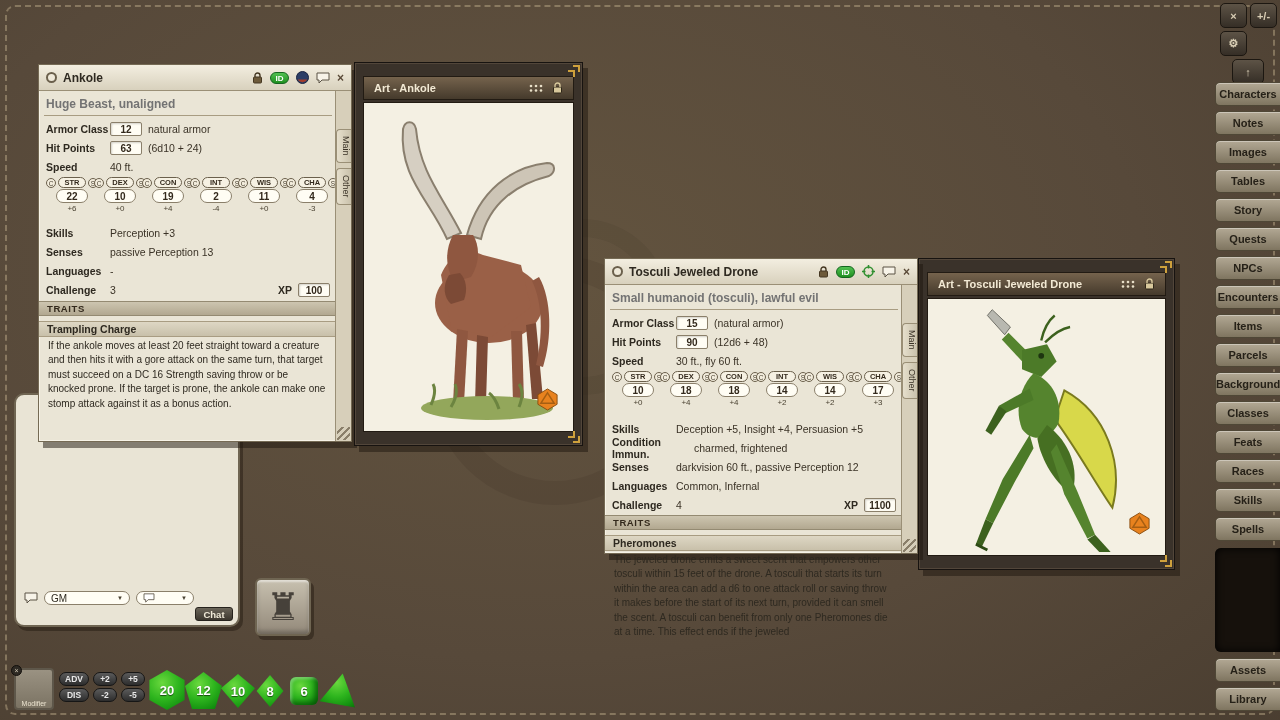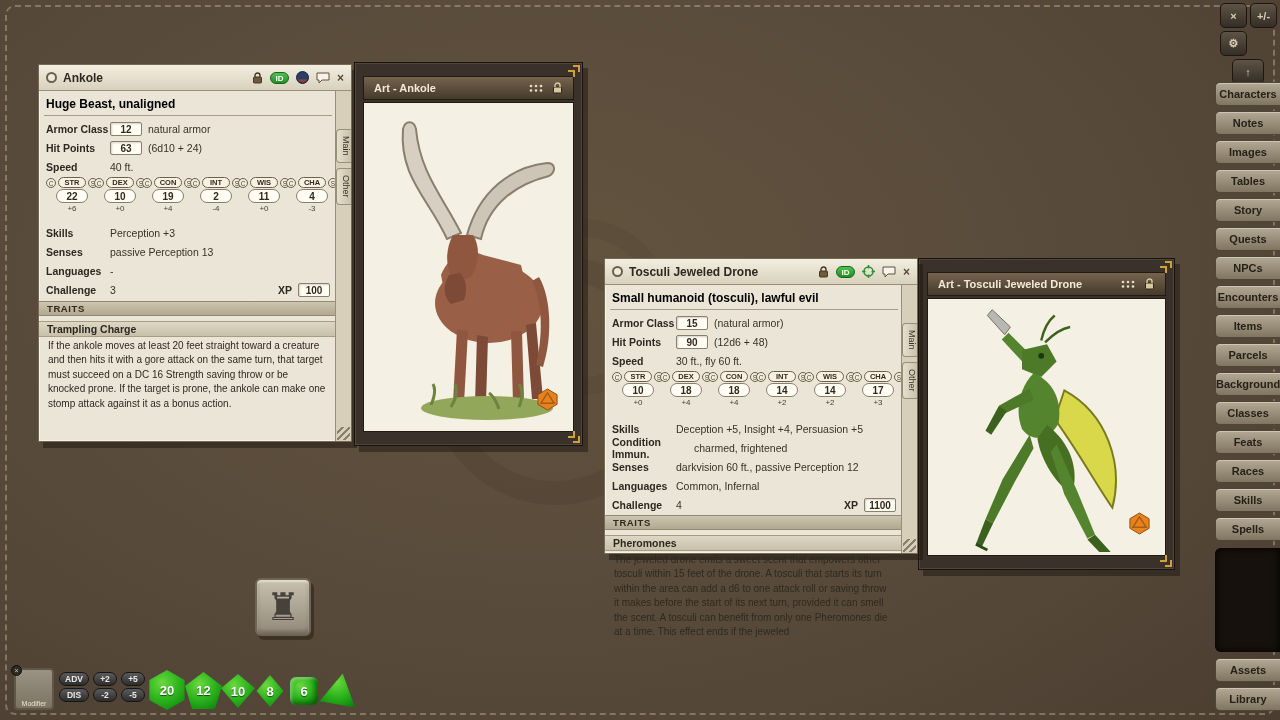--- a/index.html
+++ b/index.html
@@ -18,21 +18,21 @@
   .npc-title { position:absolute; left:0; right:0; top:0; height:26px;
                background:linear-gradient(#f3eee0,#d8d1bd); border-bottom:1px solid #9a8f76;
                display:flex; align-items:center; gap:6px; padding:0 7px; cursor:move; }
   .win-radio { width:11px; height:11px; border-radius:50%; border:2px solid #6b604c; background:#efe9d9; flex:0 0 auto; }
   .npc-title .ttl { font-size:12px; font-weight:bold; color:#2e2920; }
   .tbar-icons { margin-left:auto; display:flex; align-items:center; gap:7px; }
   .id-badge { width:19px; height:12px; background:linear-gradient(#52c152,#1f8f1f); border:1px solid #14661f;
               border-radius:6px; color:#fff; font-size:8px; font-weight:bold; text-align:center; line-height:11px; }
   .x-btn { font-size:12px; font-weight:bold; color:#5a4a38; line-height:12px; cursor:pointer; }
 
-  .subtitle { position:absolute; left:7px; font-size:12px; font-weight:bold; color:#000000; }
+  .subtitle { position:absolute; left:7px; font-size:12px; font-weight:bold; color:#737373; }
   .divider  { position:absolute; left:5px; width:288px; border-top:1px solid #a89c82; }
 
   .frow { position:absolute; left:7px; width:284px; height:15px; display:flex; align-items:center; font-size:10.5px; color:#2e2920; }
   .frow .lbl { width:64px; font-weight:bold; flex:0 0 auto; }
   .valbox { width:32px; height:14px; background:#fffdf4; border:1px solid #8a7f6a; border-radius:2px;
             text-align:center; font-size:10px; font-weight:bold; line-height:13px; color:#33291c;
             box-shadow:inset 1px 1px 2px rgba(0,0,0,.18); margin-right:6px; flex:0 0 auto; }
   .note { font-size:10.5px; color:#3a3226; }
   .xp-lbl { margin-left:auto; font-weight:bold; margin-right:6px; }
 
@@ -166,20 +166,38 @@
     <div class="side-btn">Races</div>
     <div class="side-btn">Skills</div>
     <div class="side-btn">Spells</div>
   </div>
   <div class="side-drawer"></div>
   <div class="sidebar-bottom">
     <div class="side-btn">Assets</div>
     <div class="side-btn">Library</div>
   </div>
 
+  <div class="chat-window">
+    <div class="chat-controls">
+      <svg width="14" height="12" viewBox="0 0 14 12">
+          <path d="M1 1 h12 v7 h-7 l-3 3 v-3 h-2 z" fill="#f7f3e8" stroke="#5a5244"></path>
+        </svg>
+      <div class="pill" style="width:86px;">
+        <span>GM</span>
+        <span class="chev">▼</span>
+      </div>
+      <div class="pill" style="width:58px;">
+        <svg width="12" height="10" viewBox="0 0 14 12">
+            <path d="M1 1 h12 v7 h-7 l-3 3 v-3 h-2 z" fill="#fff" stroke="#5a5244"></path>
+          </svg>
+        <span class="chev">▼</span>
+      </div>
+    </div>
+    <div class="chat-btn">Chat</div>
+  </div>
 
   <div class="tower-btn">
     <span>♜</span>
   </div>
 
   <div class="npc-window" style="left:38px; top:64px; width:314px; height:378px; z-index:3;">
     <div class="npc-title">
       <span class="win-radio"></span>
       <span class="ttl">Ankole</span>
       <span class="tbar-icons">

